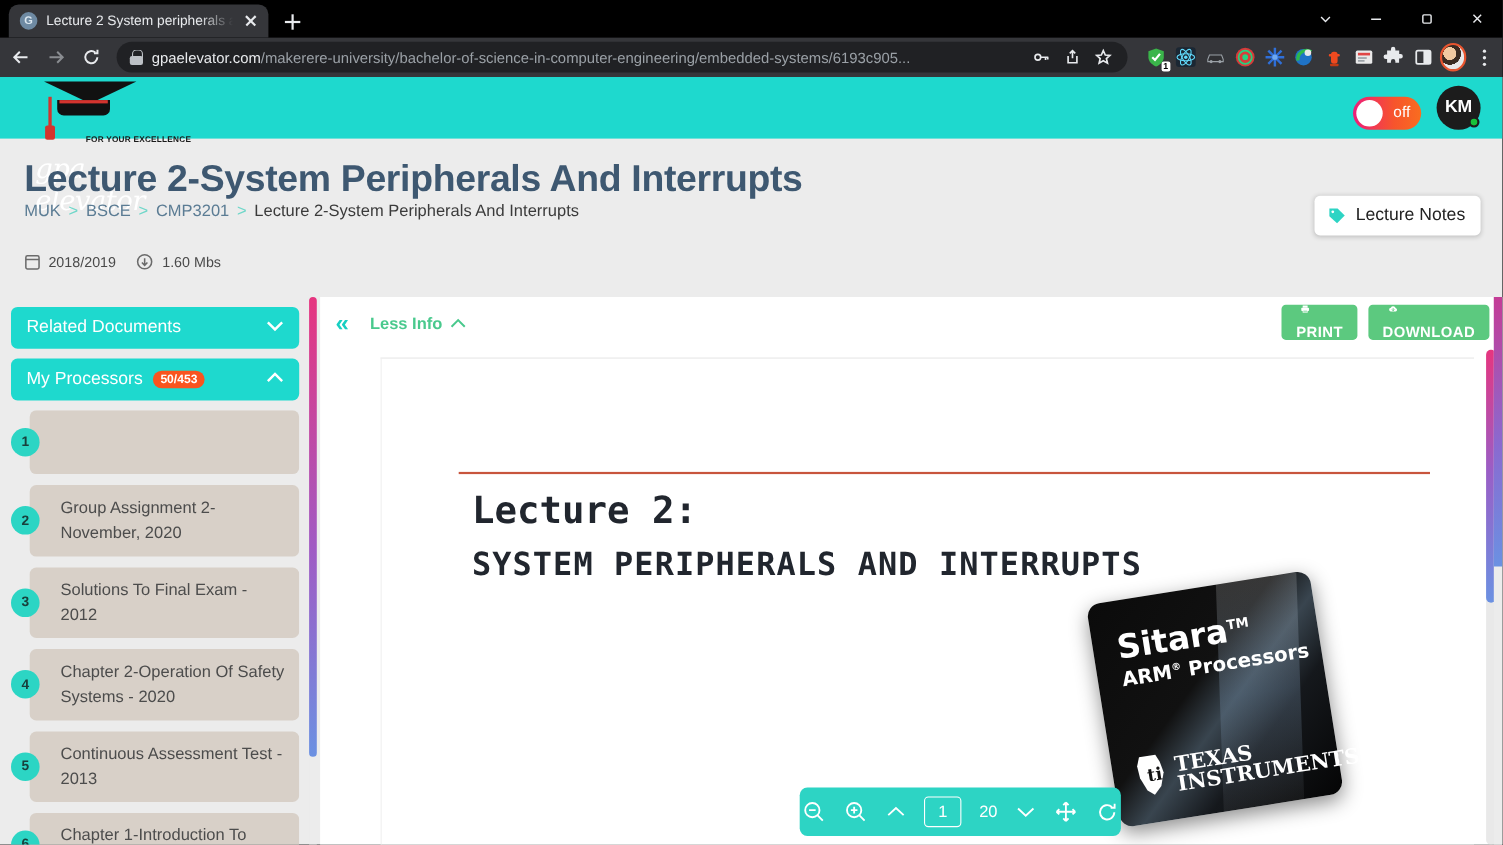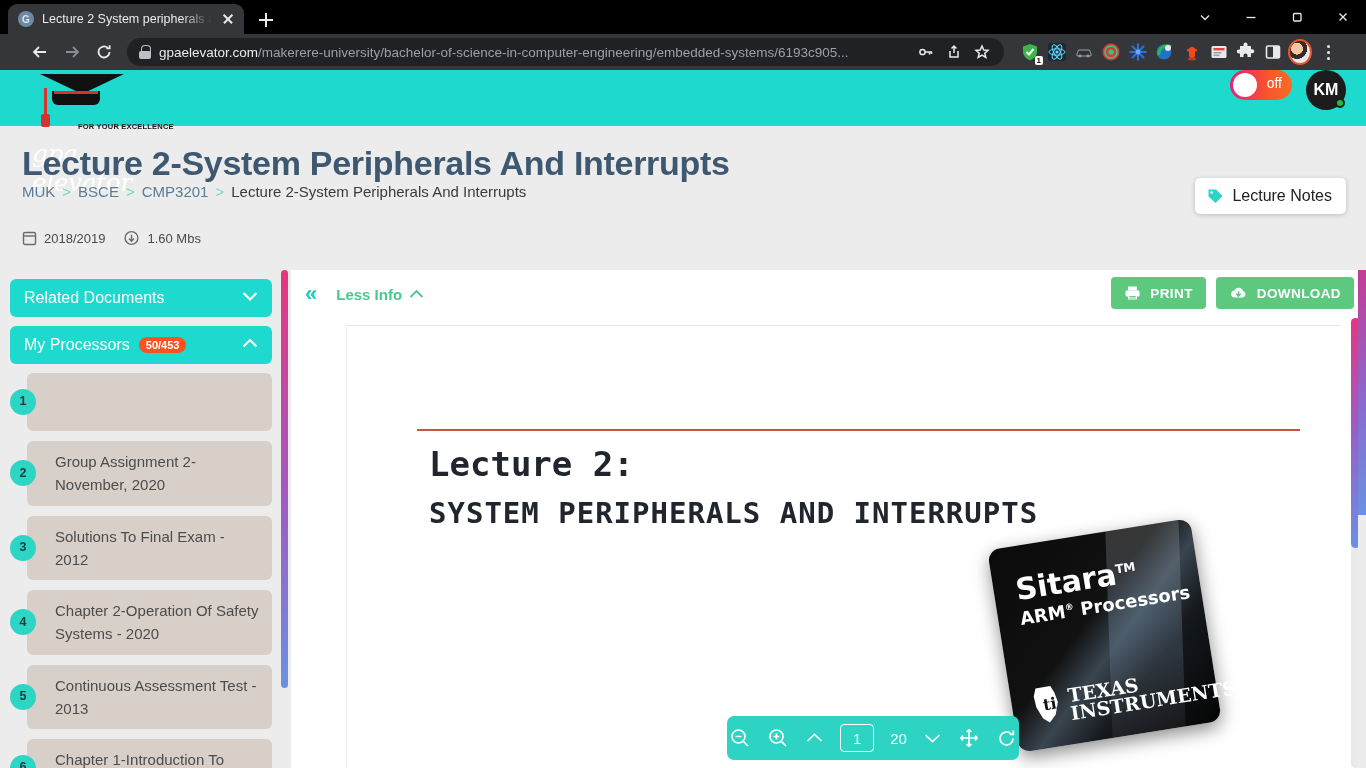--- a/index.html
+++ b/index.html
@@ -48,21 +48,21 @@
   }
   .newtab::before{left:7px;top:13px;width:14px;height:2px;}
   .newtab::after{left:13px;top:7px;width:2px;height:14px;}
 
   .winctl { position:absolute; right:0; top:0; height:34px; display:flex; }
   .winbtn { width:46px;height:34px;display:flex;align-items:center;justify-content:center;}
   .winbtn svg { stroke:#e8eaed; fill:none; stroke-width:1.3; }
 
   .navbar {
     height: 36px; background:#35363a; display:flex; align-items:center;
-    padding: 0 25px; gap: 2px;
+    padding: 0 4px; gap: 2px;
   }
   .navicon { width:30px;height:30px;display:flex;align-items:center;justify-content:center;border-radius:50%;}
   .navicon svg { stroke:#e8eaed; fill:none; stroke-width:1.8; }
   .navicon.dim svg { stroke:#8a8d91; }
 
   .omnibox {
     flex:1 1 auto; height:28px; background:#202124; border-radius:14px;
     display:flex; align-items:center; padding:0 10px 0 12px; gap:8px;
     margin: 0 6px; min-width:0;
   }
@@ -112,21 +112,21 @@
   .tassel-b{ position:absolute; left:19px; top:42px; width:9px;height:13px;background:#d3342e;border-radius:2px;}
   .logo-text{
     position:absolute; left:10px; top:27px; color:#fff; font-size:25px;
     font-family:"DejaVu Serif", serif; font-style:italic; letter-spacing:-0.5px;margin-top:40px;
   }
   .logo-tag{
     position:absolute; left:56px; top:50px; color:#1a1a1a; font-size:7.5px;
     font-weight:bold; letter-spacing:0.2px; white-space:nowrap;
   }
 
-  .header-right{ position:absolute; right:20px; top:0; height:48px; display:flex; align-items:flex-start; gap:14px;}
+  .header-right{ position:absolute; right:20px; top:0; height:48px; display:flex; align-items:flex-end; gap:14px;}
   .toggle{
     width:62px;height:30px;border-radius:15px;
     background:linear-gradient(90deg,#ed1e79 0%, #f7542c 60%, #f96d1f 100%);
     display:flex; align-items:center; padding:3px; position:relative;
   }
   .knob{width:24px;height:24px;border-radius:50%;background:#fff;}
   .toggle-label{position:absolute; right:10px; top:5px; color:#fff; font-size:14px;}
   .avatar{
     width:40px;height:40px;border-radius:50%;background:#1c1c1c;color:#fff;
     display:flex;align-items:center;justify-content:center;font-weight:bold;font-size:16px;
@@ -183,23 +183,24 @@
     background:linear-gradient(180deg,#e6357f 0%, #a05bc4 55%, #6b91e2 100%);
   }
 
   .viewer{ flex:1 1 auto; background:#fff; position:relative; overflow:hidden;}
   .viewer-top{ height:48px; display:flex; align-items:center; padding:0 14px; position:relative;}
   .dblchev{ color:#17cfc2; font-size:22px; font-weight:bold; letter-spacing:-3px; margin-right:22px;}
   .lessinfo{ color:#49c98d; font-size:15px; font-weight:bold; display:flex; align-items:center; gap:7px;}
   .vbtns{ position:absolute; right:12px; top:7px; display:flex; gap:10px;}
   .vbtn{
     background:#5cc97f; color:#fff; border-radius:4px; height:32px;
-    display:flex; align-items:center; gap:9px; padding:0 13px;
+    display:flex; align-items:flex-start; gap:9px; padding:0 13px;
     font-size:13.5px; font-weight:bold; letter-spacing:.4px; border:none;
     font-family:"Liberation Sans",sans-serif;
+    flex-direction:column;
   }
 
   .docpage{
     position:absolute; left:55px; top:55px; right:26px; bottom:0;
     background:#fff; border-top:1px solid #e7e7e7; border-left:1px solid #efefef;
     overflow:hidden;
   }
   .slide-title{
     position:absolute; left:82px; top:28px; font-size:54px; color:#c8553d;
     font-family:"DejaVu Sans", sans-serif; font-weight:300; letter-spacing:1px;

